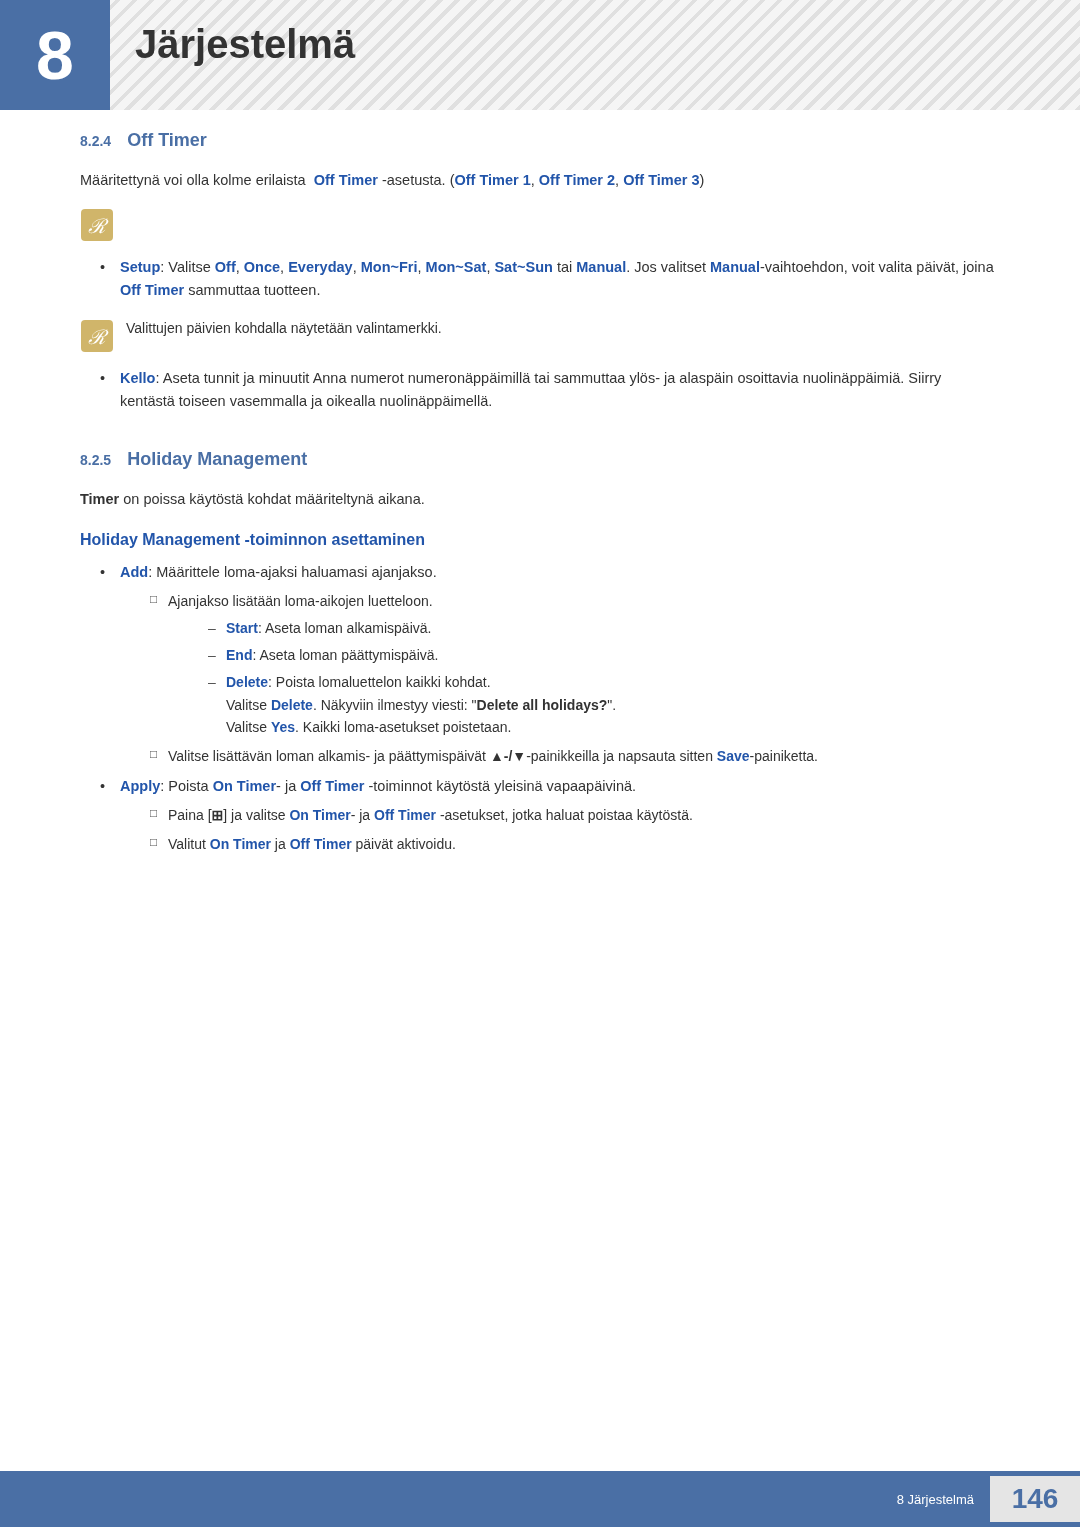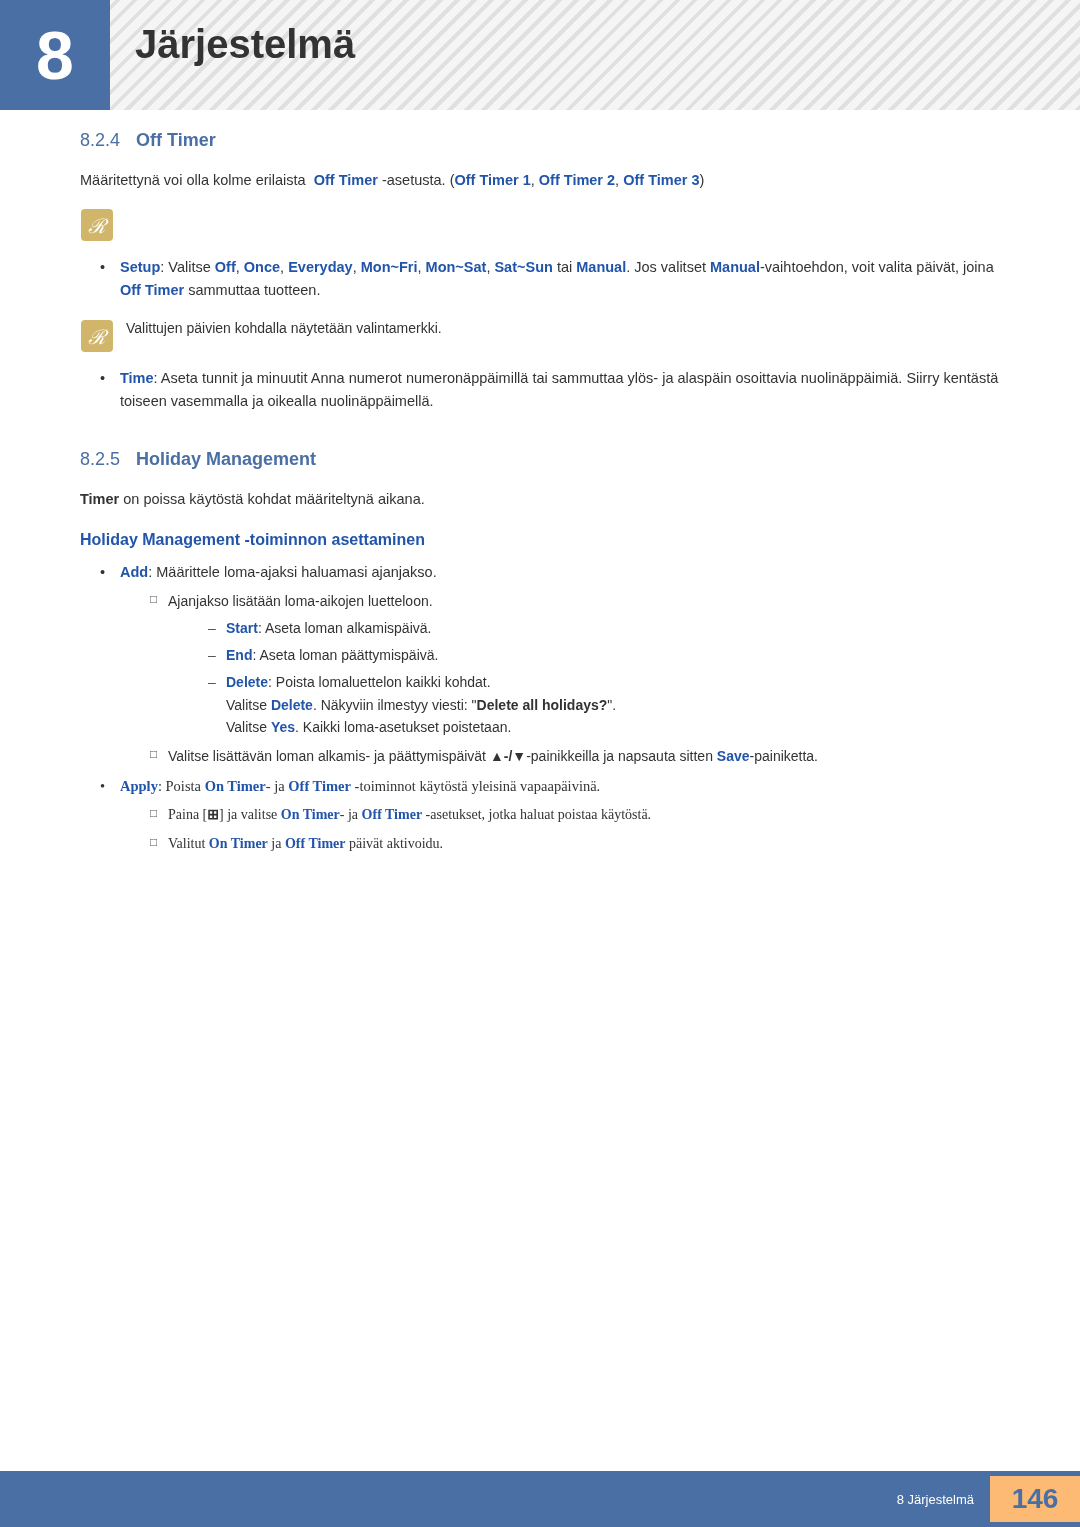--- a/index.html
+++ b/index.html
@@ -75,22 +75,22 @@
     .section-heading {
       display: flex;
       align-items: baseline;
       gap: 16px;
       margin-bottom: 18px;
       margin-top: 30px;
     }
 
     .section-number {
       color: #4a6fa5;
-      font-size: 18px;
-      font-weight: normal;
+      font-size: 14px;
+      font-weight: bold;
     }
 
     .section-title {
       color: #4a6fa5;
       font-size: 18px;
       font-weight: bold;
     }
 
     
     .para {
@@ -224,21 +224,21 @@
       width: 100%;
       height: 56px;
       background: #4a6fa5;
       display: flex;
       align-items: center;
       justify-content: flex-end;
       padding-right: 0;
     }
 
     .footer-page-box {
-      background: #fdba74;
+      background: #e5e5e5;
       color: #4a6fa5;
       font-size: 28px;
       font-weight: bold;
       width: 90px;
       height: 46px;
       display: flex;
       align-items: center;
       justify-content: center;
     }
 
@@ -293,21 +293,21 @@
       <svg viewBox="0 0 34 34" xmlns="http://www.w3.org/2000/svg">
         <rect x="1" y="1" width="32" height="32" rx="4" fill="#c8a850" opacity="0.85"></rect>
         <text x="17" y="25" text-anchor="middle" font-size="20" font-family="serif" fill="white" font-style="italic">ℛ</text>
       </svg>
     </div>
     <div class="note-text">Valittujen päivien kohdalla näytetään valintamerkki.</div>
   </div>
 
   <ul class="bullet-list">
     <li>
-      <span class="highlight">Time</span><span>: Aseta tunnit ja minuutit Anna numerot numeronäppäimillä tai sammuttaa ylös- ja alaspäin osoittavia nuolinäppäimiä. Siirry kentästä toiseen vasemmalla ja oikealla nuolinäppäimellä.</span>
+      <span class="highlight">Kello</span><span>: Aseta tunnit ja minuutit Anna numerot numeronäppäimillä tai sammuttaa ylös- ja alaspäin osoittavia nuolinäppäimiä. Siirry kentästä toiseen vasemmalla ja oikealla nuolinäppäimellä.</span>
     </li>
   </ul>
 
   <div class="section-heading" style="margin-top:36px;">
     <span class="section-number">8.2.5</span>
     <span class="section-title">Holiday Management</span>
   </div>
 
   <p class="para">
     <span class="bold-text">Timer</span><span> on poissa käytöstä kohdat määriteltynä aikana.</span>
@@ -340,21 +340,21 @@
               </span>
             </li>
           </ul>
         </li>
         <li>
           <span>Valitse lisättävän loman alkamis- ja päättymispäivät </span><span class="bold-text">▲-/▼</span><span>-painikkeilla ja napsauta sitten </span><span class="highlight">Save</span><span>-painiketta.</span>
         </li>
       </ul>
     </li>
 
-    <li style="font-family:Liberation Serif, serif;">
+    <li style="">
       <span class="highlight">Apply</span><span>: Poista </span><span class="highlight">On Timer</span><span>- ja </span><span class="highlight">Off Timer</span><span> -toiminnot käytöstä yleisinä vapaapäivinä.</span>
       <ul class="sub-bullet-list">
         <li>
           <span>Paina [</span><span class="bold-text">⊞</span><span>] ja valitse </span><span class="highlight">On Timer</span><span>- ja </span><span class="highlight">Off Timer</span><span> -asetukset, jotka haluat poistaa käytöstä.</span>
         </li>
         <li>
           <span>Valitut </span><span class="highlight">On Timer</span><span> ja </span><span class="highlight">Off Timer</span><span> päivät aktivoidu.</span>
         </li>
       </ul>
     </li>

